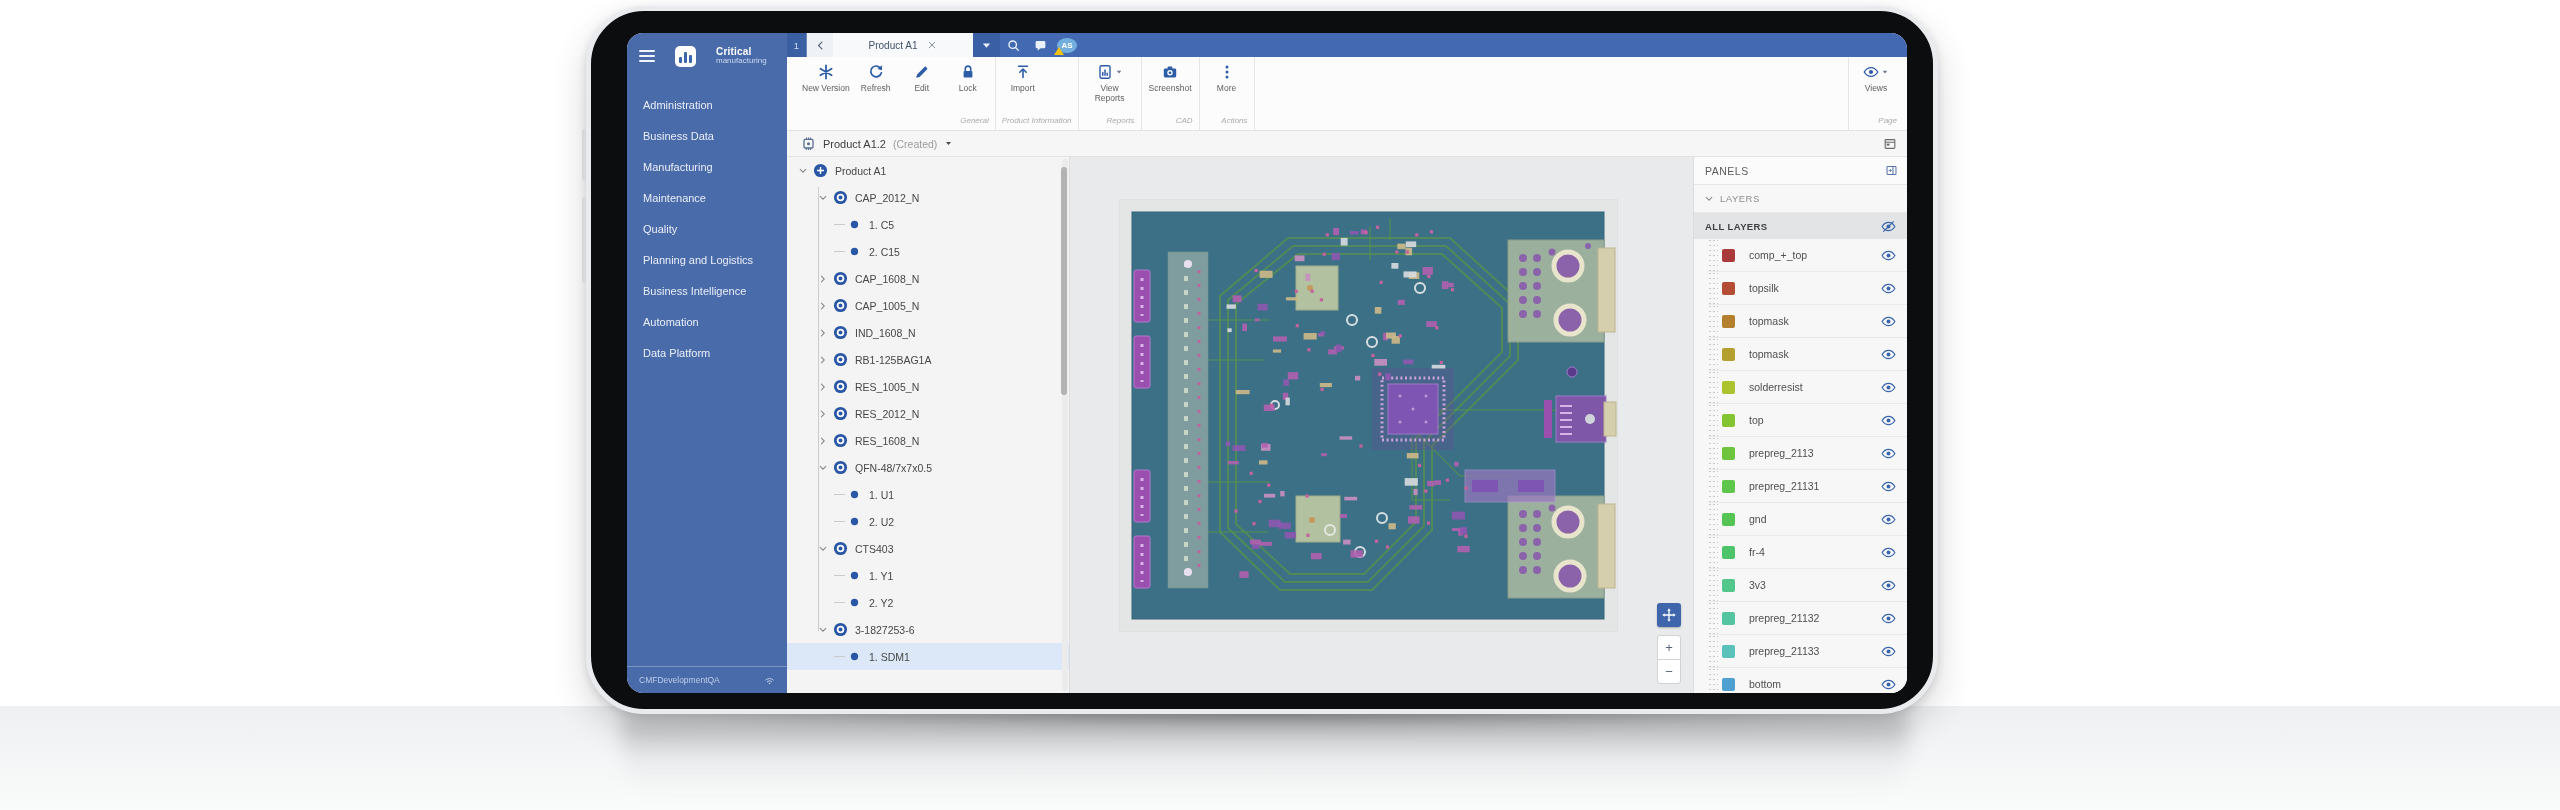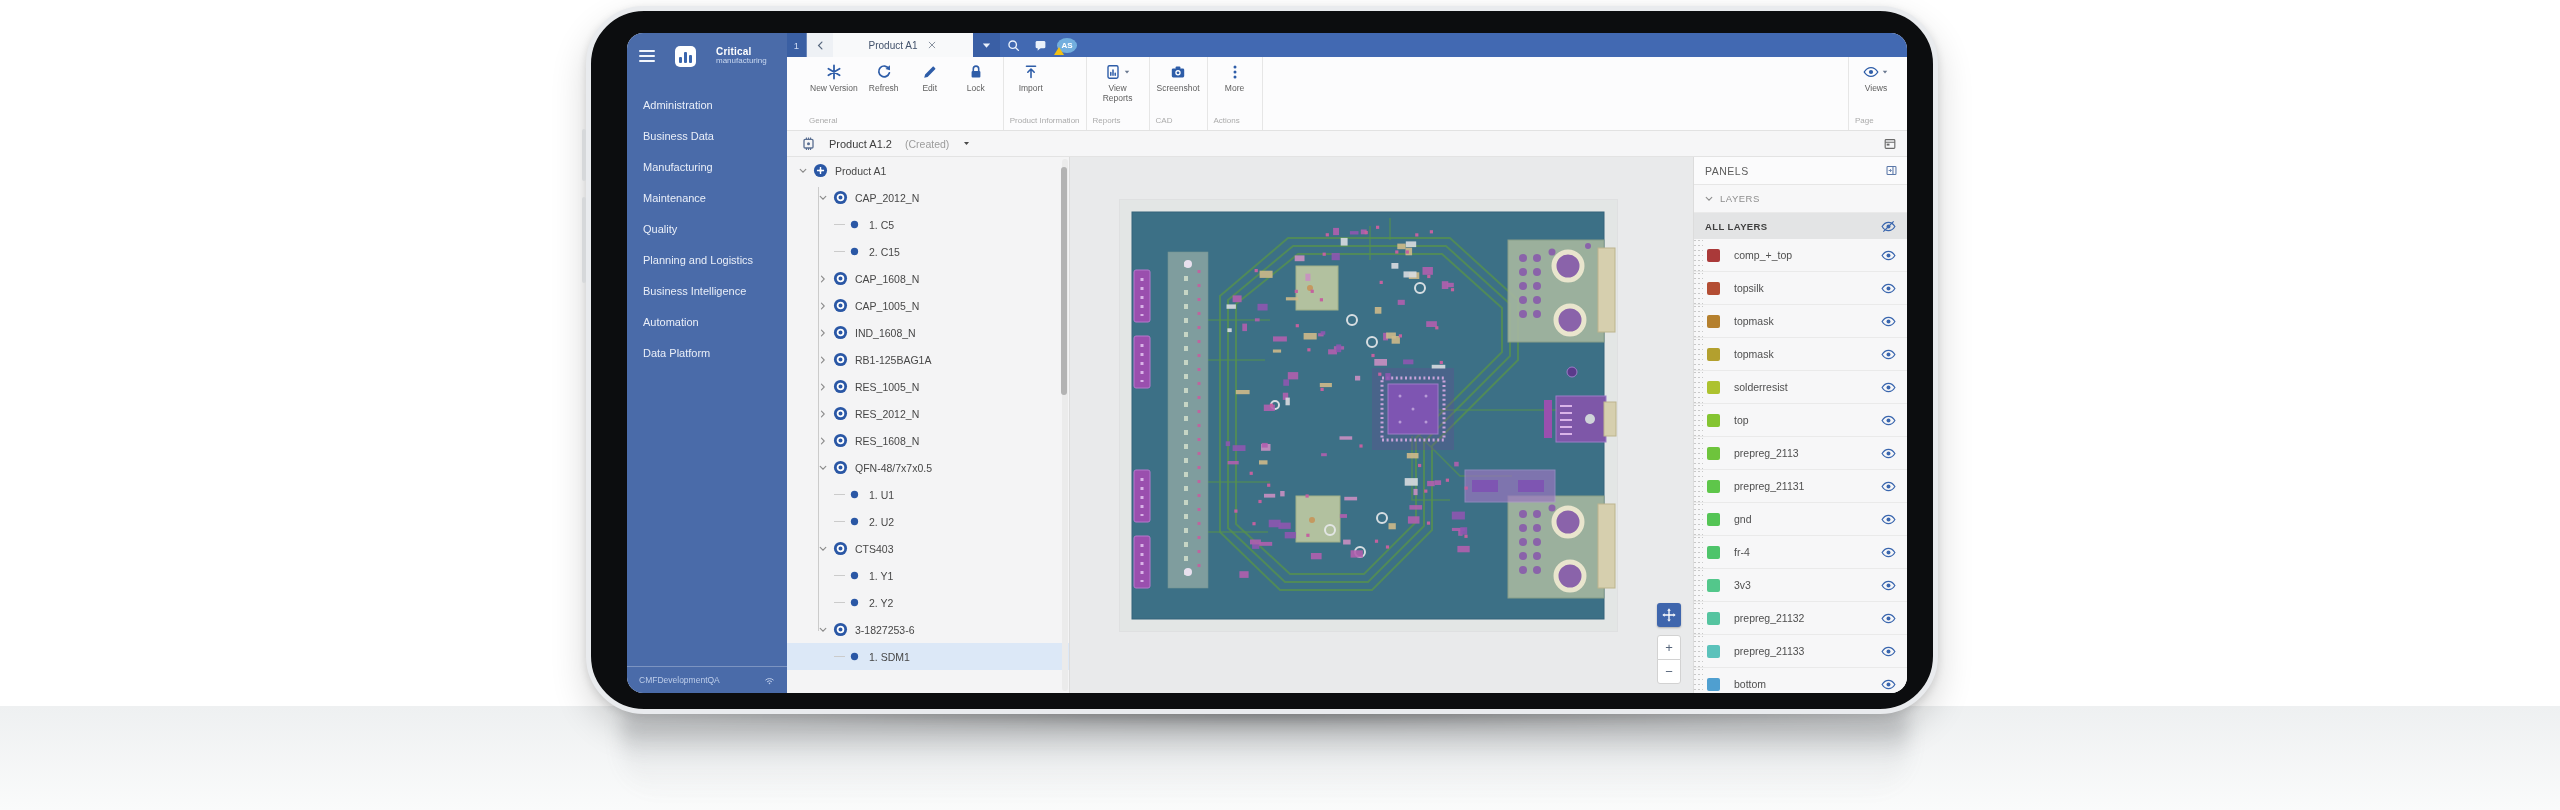--- a/index.html
+++ b/index.html
@@ -66,37 +66,37 @@
   .tbicobtn svg { width:13px; height:13px; }
   .avatar { width:20px; height:15px; border-radius:50%; background:#72aede; color:#fff;
             font-size:8px; font-weight:bold; display:flex; align-items:center; justify-content:center;
             align-self:center; margin:0 4px 0 3px; position:relative; cursor:pointer; }
   .avatar .warn { position:absolute; left:-3px; bottom:-2px; width:0; height:0;
                   border-left:5px solid transparent; border-right:5px solid transparent;
                   border-bottom:8px solid #f2c114; }
 
   
   .toolbar { height:74px; background:#fcfcfd; border-bottom:1px solid #e2e2e2;
-             display:flex; align-items:stretch; flex:none; padding-left:16px; }
+             display:flex; align-items:stretch; flex:none; padding-left:8px; }
   .tgroup { display:flex; flex-direction:column; border-right:1px solid #e6e6e6; padding:0 4px; }
   .tgroup.right { margin-left:auto; border-right:none; border-left:1px solid #e6e6e6; margin-right:4px; }
   .tbtns { flex:1; display:flex; align-items:flex-start; }
   .tbtn { min-width:46px; padding:7px 3px 2px; display:flex; flex-direction:column;
           align-items:center; gap:4px; cursor:pointer; border-radius:3px; }
   .tbtn .tbico { display:flex; align-items:center; gap:2px; color:#2e5da8; height:16px; }
   .tbtn .tbico svg.main { width:16px; height:16px; }
   .tbtn .tbico svg.crt { width:8px; height:8px; color:#6a7890; }
   .tbtn .tblabel { font-size:8.5px; line-height:1.15; color:#5f5f5f; text-align:center;
                    max-width:48px; white-space:normal; }
-  .tcap { height:14px; font-size:8px; color:#ababab; text-align:left; white-space:nowrap;
-          overflow:hidden; padding:0 2px; }
+  .tcap { height:14px; font-size:8px; color:#ababab; text-align:right; white-space:nowrap;
+          overflow:hidden; padding:0 2px;font-style:italic; }
 
   
   .crumb { height:26px; background:#f6f6f7; border-bottom:1px solid #e3e3e3;
-           display:flex; align-items:center; padding:0 10px 0 14px; gap:13px; flex:none; }
+           display:flex; align-items:center; padding:0 10px 0 14px; gap:7px; flex:none; }
   .crumb svg.bicon { width:15px; height:15px; color:#5a6f92; }
   .crumb .ct { font-size:11px; color:#3d3d3d; }
   .crumb .cs { font-size:10.5px; color:#9c9c9c; }
   .crumb svg.ccaret { width:9px; height:9px; color:#4a4a4a; cursor:pointer; }
   .crumb .cwin { margin-left:auto; width:14px; height:14px; color:#6a6a6a; cursor:pointer; }
 
   
   .main { flex:1; display:flex; min-height:0; }
 
   .tree { width:283px; background:#f4f4f5; border-right:1px solid #dcdcdc;
@@ -140,21 +140,21 @@
            color:#5c5c5c; letter-spacing:.5px; flex:none; }
   .phead svg { margin-left:auto; width:13px; height:13px; color:#5a77a8; cursor:pointer; }
   .psection { height:28px; display:flex; align-items:center; padding-left:10px; gap:6px;
               border-bottom:1px solid #eaeaea; color:#8e8e8e; font-size:9.5px;
               letter-spacing:.5px; flex:none; cursor:pointer; }
   .psection svg { width:10px; height:10px; color:#8e8e8e; }
   .palllayers { height:26px; background:#e3e4e5; display:flex; align-items:center;
                 padding:0 11px; font-size:9.5px; font-weight:bold; color:#3f3f3f;
                 letter-spacing:.4px; flex:none; }
   .palllayers svg { margin-left:auto; width:15px; height:15px; color:#3a66ae; cursor:pointer; }
-  .lrows { flex:1; overflow:hidden; }
+  .lrows { flex:1; overflow:hidden;padding-left:15px; }
   .lrow { height:33px; display:flex; align-items:center; border-bottom:1px solid #eaeaea;
           padding-right:11px; }
   .ldots { width:9px; height:100%; background-image:radial-gradient(circle,#c9c9c9 .9px,transparent 1px);
            background-size:4px 5px; background-position:3px 4px; }
   .lswatch { width:13px; height:13px; border-radius:2px; margin-left:4px; flex:none; }
   .lname { margin-left:14px; font-size:10.5px; color:#4f4f4f; white-space:nowrap; }
   .leye { margin-left:auto; width:15px; height:15px; color:#3a66ae; cursor:pointer; flex:none; }
 </style>
 </head>
 <body>

